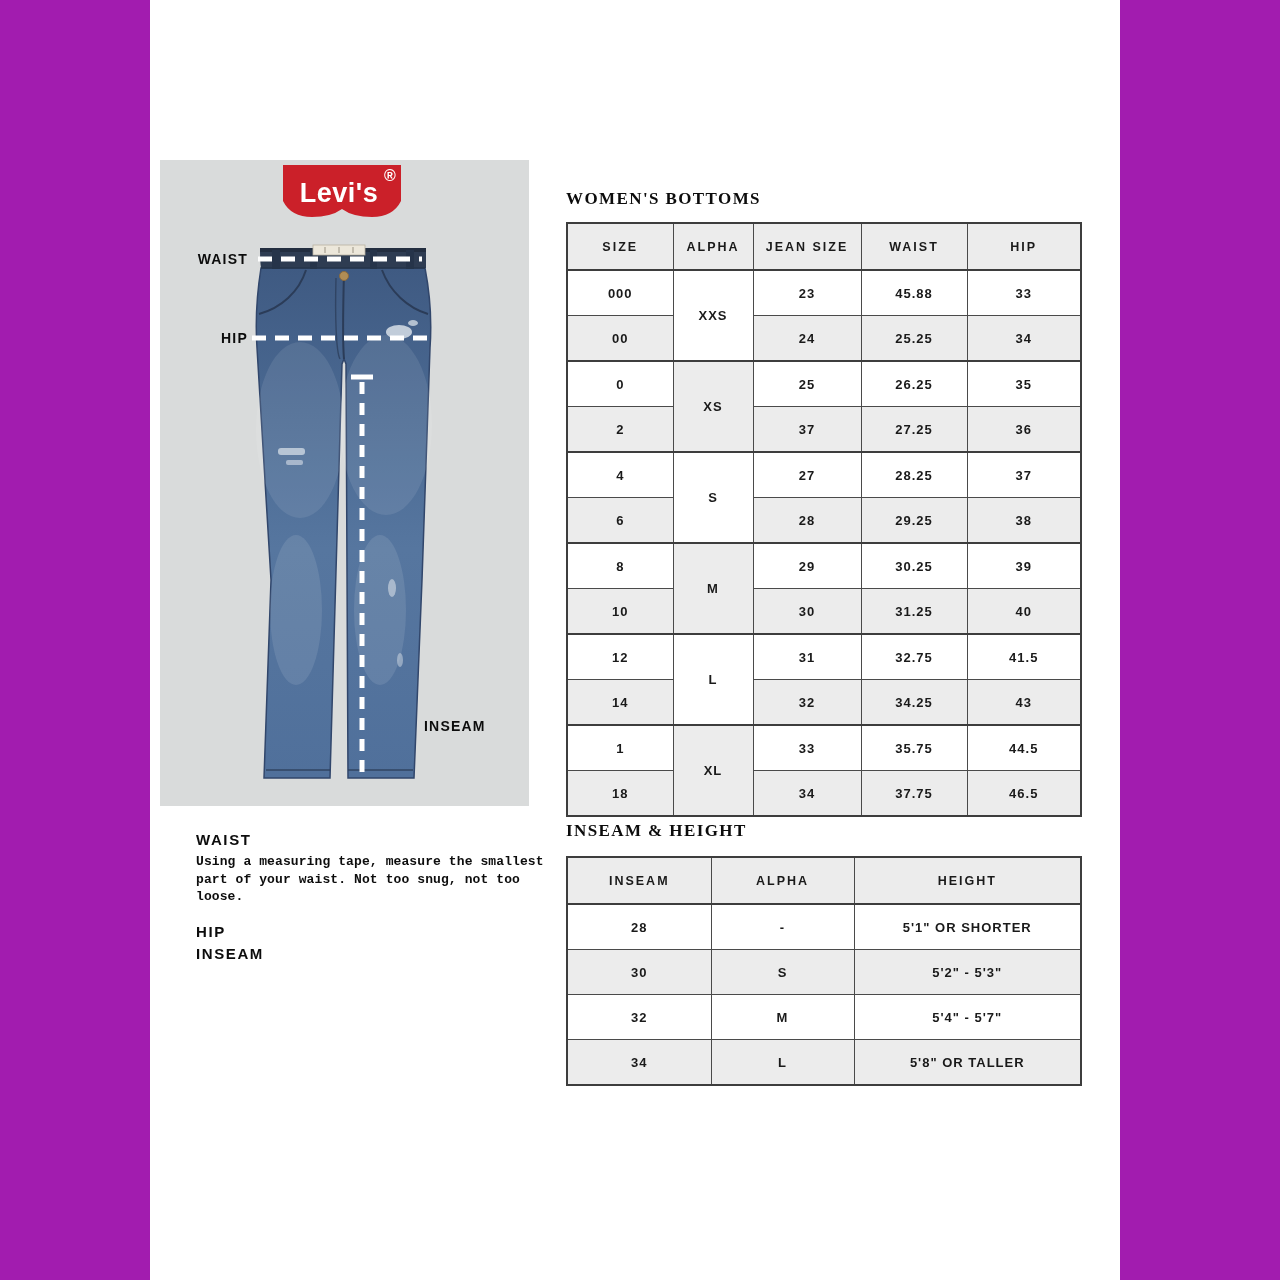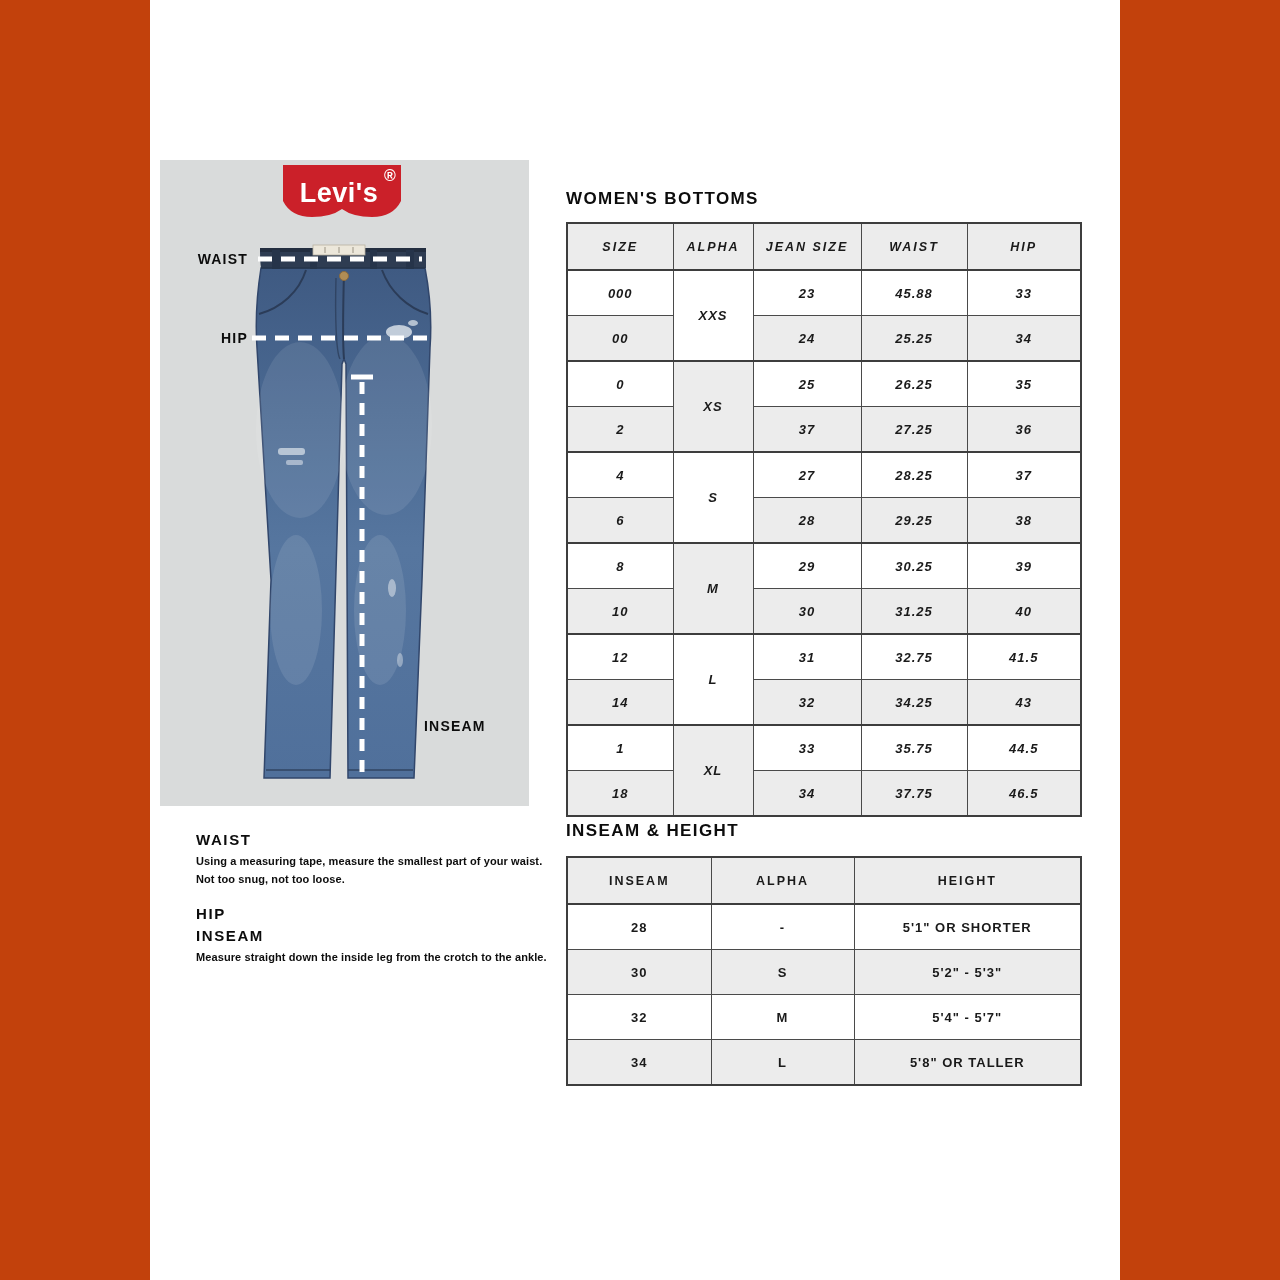--- a/index.html
+++ b/index.html
@@ -2,61 +2,61 @@
 <html><head>
 <meta charset="utf-8">
 <style>
   html,body { margin:0; padding:0; }
   body {
     width:1280px; height:1280px;
     background:#f7f7f7;
     font-family:"Liberation Sans", sans-serif;
     color:#111;
   }
-  .canvas { position:relative; width:1280px; height:1280px; background:#c2410c; overflow:hidden; }
+  .canvas { position:relative; width:1280px; height:1280px; background:#a21caf; overflow:hidden; }
   .content-sheet { position:absolute; left:150px; top:0; width:970px; height:1280px; background:#ffffff; }
 
   
   .jeans-panel { position:absolute; left:160px; top:160px; width:369px; height:646px; background:#d9dbdb; }
   .logo-wrap { position:absolute; left:123px; top:5px; width:118px; height:56px; }
   .m-label {
     position:absolute; font-weight:bold; font-size:14px; letter-spacing:1.2px; color:#0c0c0c;
   }
   .m-label.waist { left:16px; top:91px; width:72px; text-align:right; }
   .m-label.hip   { left:16px; top:170px; width:72px; text-align:right; }
   .m-label.inseam{ left:264px; top:558px; }
 
   
   .section-title {
-    position:absolute; font-size:17px; font-weight:bold; letter-spacing:1.4px; color:#0c0c0c; white-space:nowrap;
+    position:absolute; font-size:17px; font-weight:bold; letter-spacing:1.4px; color:#0c0c0c; white-space:nowrap;font-family:Liberation Serif, serif;
   }
   .title-bottoms { left:566px; top:189px; }
   .title-inseam  { left:566px; top:821px;text-align:right; }
 
   
   table.size-table {
     position:absolute; border-collapse:collapse; table-layout:fixed;
     background:#ffffff; text-align:center;
     font-size:13px; font-weight:bold; color:#1a1a1a; letter-spacing:1px;
     border:2px solid #3d3d3d;
   }
-  #womens-table { left:566px; top:222px; width:514px;font-style:italic; }
+  #womens-table { left:566px; top:222px; width:514px; }
   #inseam-table { left:566px; top:856px; width:514px; }
   .size-table th {
     background:#ececec; height:43px; border:1px solid #4a4a4a;
     border-bottom:2px solid #3d3d3d; font-size:12.5px; letter-spacing:2px; font-weight:bold;
   }
   .size-table td { height:42px; border:1px solid #4a4a4a; background:#ffffff; }
   .size-table td.shaded { background:#ececec; }
   .size-table tr.group-top td { border-top:2px solid #3d3d3d; }
 
   
   .defs { position:absolute; left:196px; top:831px; width:356px; }
   .def-term { font-size:15px; font-weight:bold; letter-spacing:1.6px; color:#0c0c0c; margin:0 0 5px 0; }
-  .def-desc { font-size:11px; font-weight:bold; line-height:17.5px; color:#0d0d0d; margin:0 0 17px 0; letter-spacing:0.1px; }
+  .def-desc { font-size:13px; font-weight:bold; line-height:17.5px; color:#0d0d0d; margin:0 0 17px 0; letter-spacing:0.1px;font-family:Liberation Mono, monospace; }
 </style>
 </head>
 <body>
 
 <div class="canvas">
   <div class="content-sheet"></div>
 
   <div class="jeans-panel">
 
     <div class="logo-wrap">
@@ -223,21 +223,20 @@
           <td class="shaded">46.5</td>
         </tr>
       </tbody>
   </table>
 
   <div class="defs">
     <p class="def-term">WAIST</p>
     <p class="def-desc">Using a measuring tape, measure the smallest part of your waist. Not too snug, not too loose.</p>
     <p class="def-term">HIP</p>
     <p class="def-term">INSEAM</p>
-    <p class="def-desc">Measure straight down the inside leg from the crotch to the ankle.</p>
   </div>
 
   <div class="section-title title-inseam">INSEAM &amp; HEIGHT</div>
 
   <table class="size-table" id="inseam-table">
     <colgroup>
       <col style="width:144px">
         <col style="width:143px">
         <col style="width:227px">
     </colgroup>

